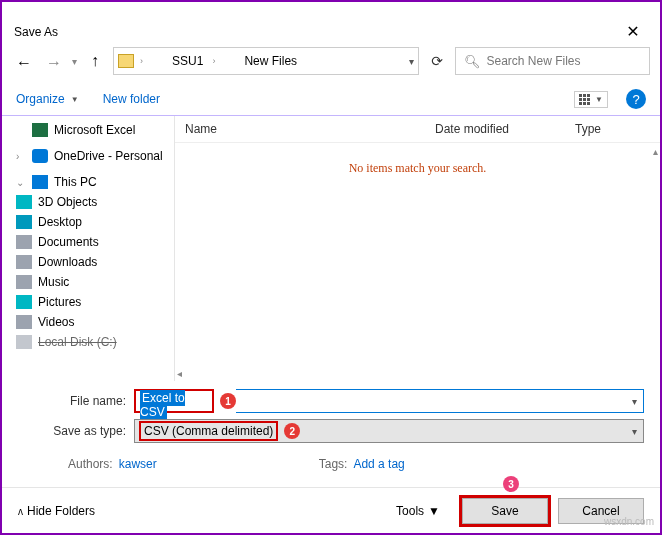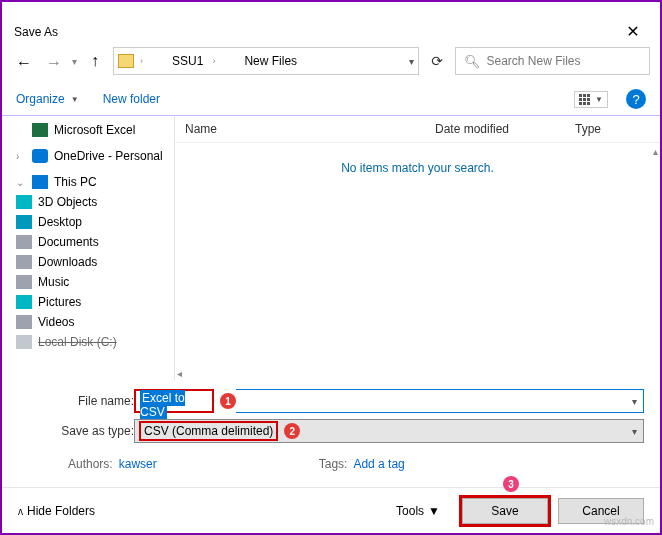--- a/index.html
+++ b/index.html
@@ -42,26 +42,26 @@
 .ico-mus { background: #9ca3af; }
 .ico-pic { background: #00b7c3; }
 .ico-vid { background: #9ca3af; }
 .ico-disk { background: #9ca3af; }
 .expand { width: 10px; color: #888; font-size: 10px; display: inline-block; }
 .content { flex: 1; border-left: 1px solid #e5e5e5; display: flex; flex-direction: column; position: relative; }
 .columns { display: flex; padding: 6px 10px; color: #333; font-size: 12px; border-bottom: 1px solid #eee; }
 .col-name { width: 250px; }
 .col-date { width: 140px; }
 .col-type { flex: 1; }
-.emptymsg { flex: 1; display: flex; align-items: flex-start; justify-content: center; padding-top: 18px; color: #0369a1; }
+.emptymsg { flex: 1; display: flex; align-items: flex-start; justify-content: center; padding-top: 18px; color: #c2410c; font-family: Liberation Serif, serif; }
 .scroll-up { position: absolute; right: 2px; top: 30px; color: #888; font-size: 10px; }
 .scroll-left { position: absolute; left: 2px; bottom: 2px; color: #888; font-size: 10px; }
 .bottom { padding: 8px 16px 10px; }
 .field-row { display: flex; align-items: center; margin-bottom: 6px; }
-.field-label { width: 116px; text-align: right; color: #333; }
+.field-label { width: 116px; text-align: right; padding-right: 8px; color: #333; }
 .field-input { flex: 1; position: relative; }
 .fn-input { width: 100%; height: 24px; border: 1px solid #0078d7; background: #fff; padding: 0 4px; font-size: 12px; }
 .fn-sel { background: #0078d7; color: #fff; padding: 1px 2px; }
 .fn-drop { position: absolute; right: 6px; top: 6px; color: #555; font-size: 10px; }
 .st-input { width: 100%; height: 24px; border: 1px solid #888; background: #e5e5e5; display: flex; align-items: center; padding: 0 4px; position: relative; }
 .red-box { border: 2px solid #d00000; }
 .badge { width: 16px; height: 16px; border-radius: 50%; display: inline-flex; align-items: center; justify-content: center; color: #fff; font-size: 10px; font-weight: bold; margin-left: 6px; }
 .b1 { background: #e53935; }
 .b2 { background: #e53935; }
 .b3 { background: #ec407a; }

